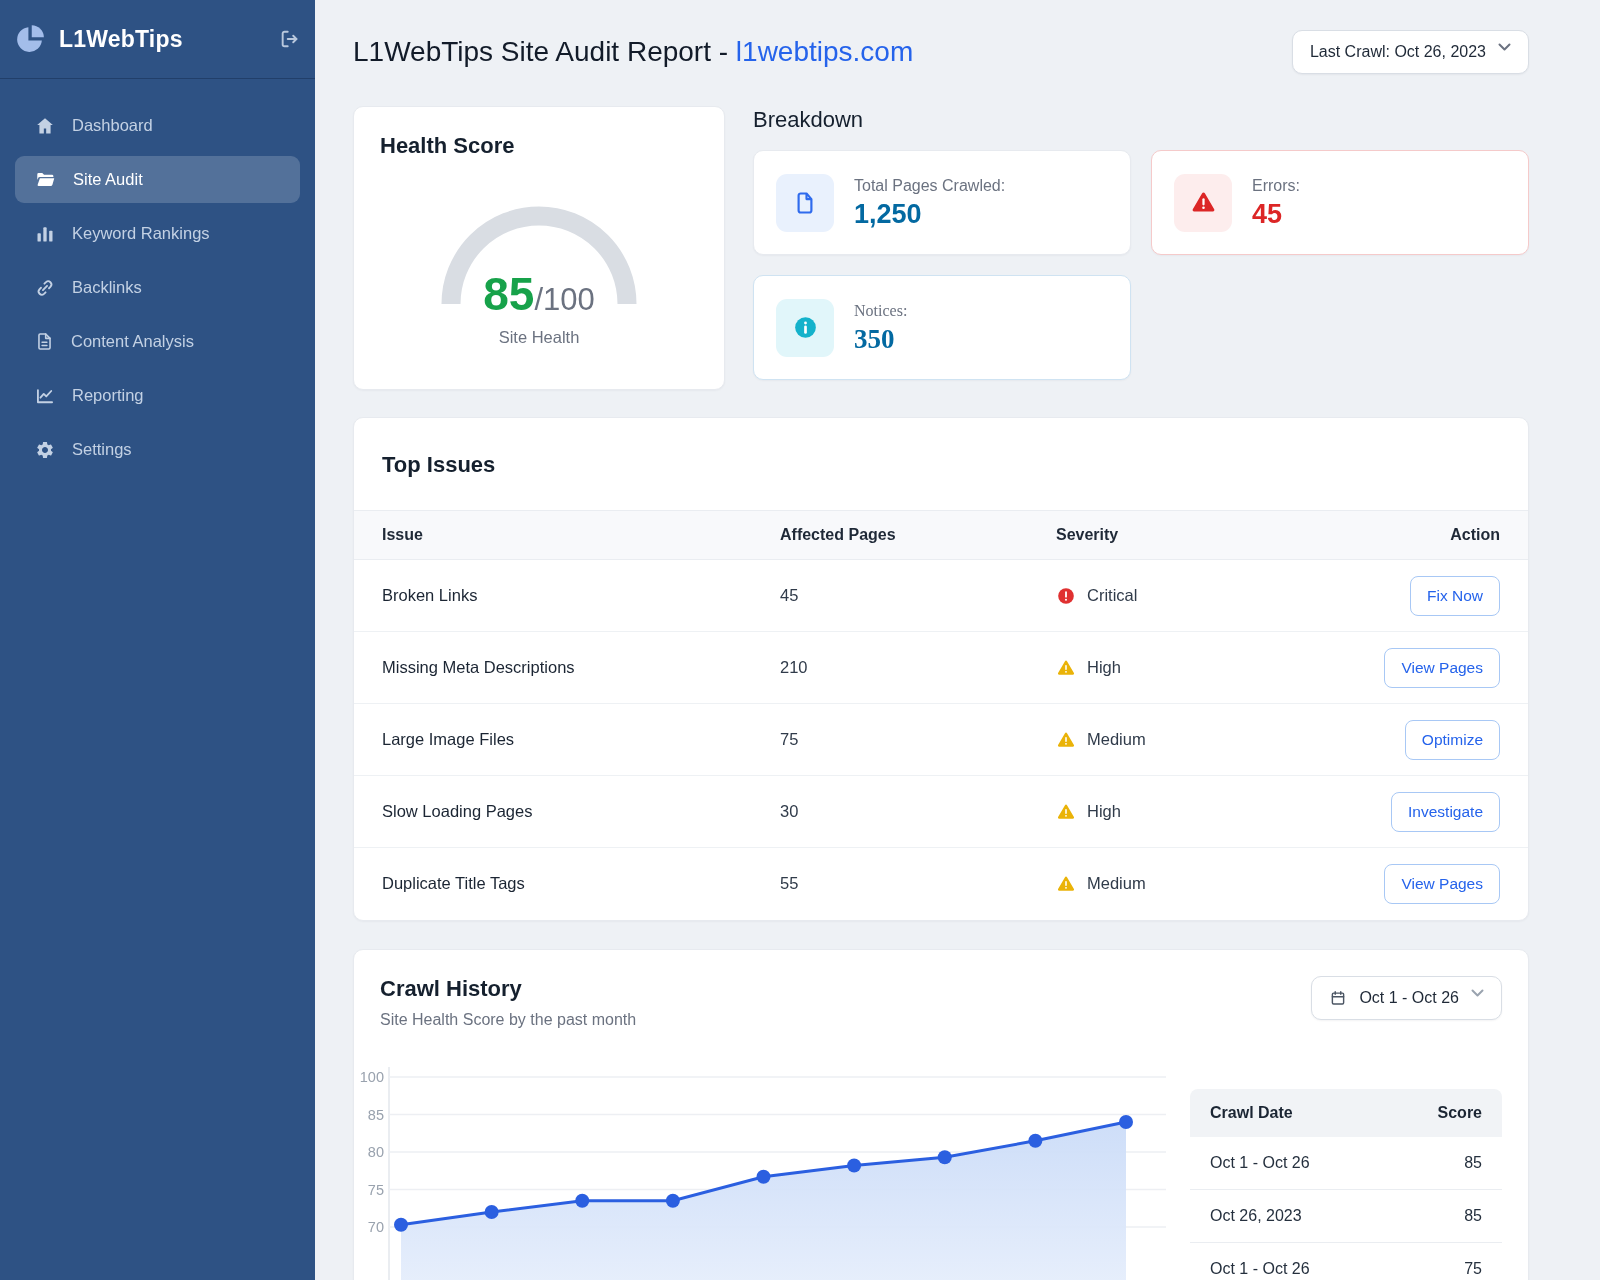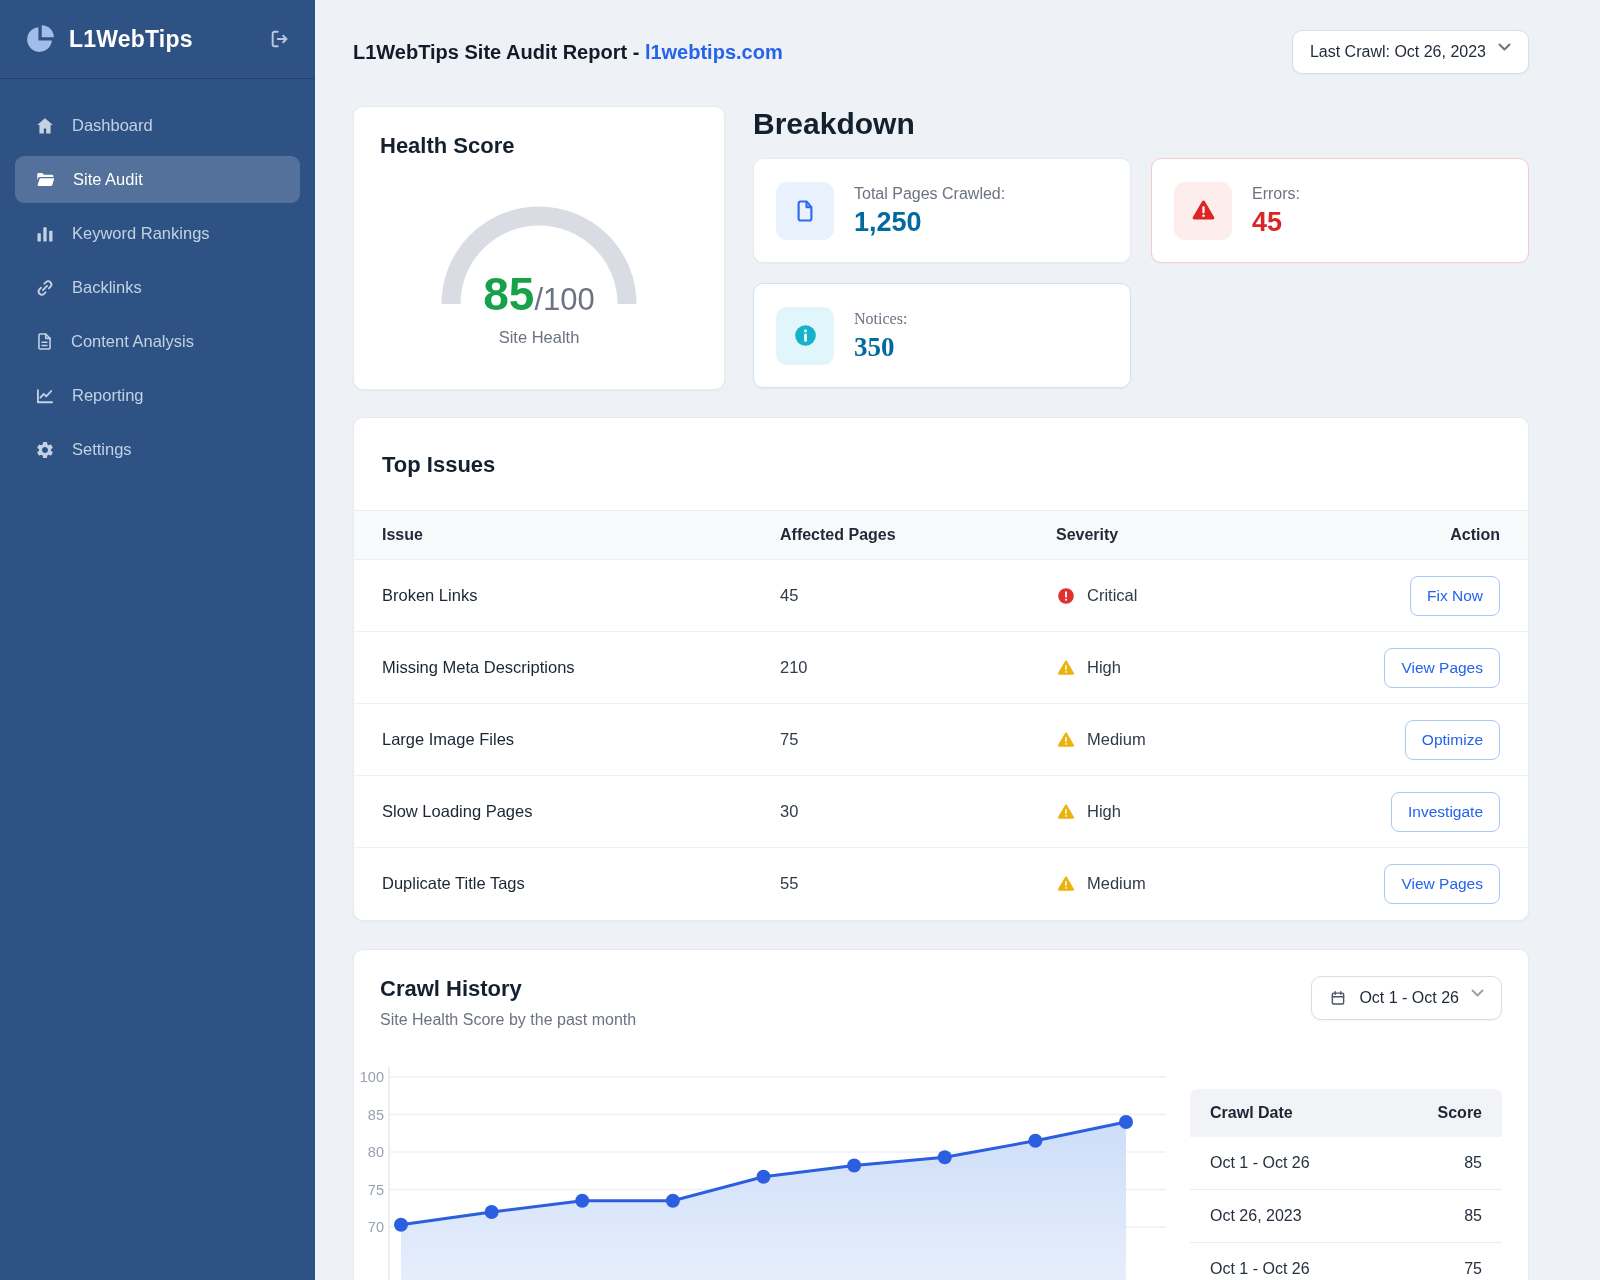--- a/index.html
+++ b/index.html
@@ -1,49 +1,49 @@
 <!DOCTYPE html>
 <html><head>
 <meta charset="utf-8">
 <style>
 * { margin:0; padding:0; box-sizing:border-box; }
 html,body { width:1600px; height:1280px; overflow:hidden; }
 body { display:flex; font-family:"Liberation Sans",sans-serif; background:#eef1f5; color:#16202e; }
 
 
 .sidebar { width:315px; flex:0 0 315px; background:#2e5284; display:flex; flex-direction:column; }
-.logo-row { display:flex; align-items:center; gap:13px; height:79px; padding:0 24px; border-bottom:1px solid rgba(10,30,58,.35); }
+.logo-row { display:flex; align-items:center; gap:13px; height:79px; padding:0 14px; border-bottom:1px solid rgba(10,30,58,.35); }
 .logo-name { font-size:23px; font-weight:bold; color:#ffffff; letter-spacing:.2px; }
 .logout-btn { margin-left:auto; display:flex; color:#b9c8dd; cursor:pointer; background:none; border:none; }
 .nav { padding:23px 15px; }
 .nav-item { display:flex; align-items:center; gap:17px; height:47px; padding:0 20px; margin-bottom:7px; border-radius:9px; color:#c3d1e4; font-size:16.5px; cursor:pointer; }
 .nav-item.active { background:rgba(255,255,255,.18); color:#ffffff; }
 .nav-item .nic { display:flex; line-height:0; }
 
 
 .main { flex:1; padding:30px 73px 0 38px; }
 .page-header { display:flex; align-items:center; justify-content:space-between; margin-bottom:32px; }
-.page-title { font-size:20px; font-weight:bold; color:#121b29; }
+.page-title { font-size:28px; font-weight:normal; color:#121b29; }
 .page-title .domain { color:#2563eb; }
 .select-btn { display:inline-flex; align-items:flex-start; gap:12px; background:#fff; border:1px solid #d9dee5; border-radius:10px; padding:12px 17px; font-size:16px; color:#1f2937; cursor:pointer; font-family:inherit; box-shadow:0 1px 2px rgba(16,24,40,.05); }
 
 .card { background:#fff; border:1px solid #e7eaef; border-radius:10px; box-shadow:0 1px 2px rgba(16,24,40,.04); }
 .card-title { font-size:22px; font-weight:bold; color:#15202e; }
 
 
 .top-row { display:flex; gap:28px; align-items:flex-start; margin-bottom:27px; }
 .health-card { width:372px; height:284px; padding:26px; }
 .gauge-wrap { position:relative; width:212px; margin:42px auto 0; text-align:center; }
 .gauge-text { position:absolute; left:0; right:0; bottom:-10px; white-space:nowrap; }
 .gauge-score { font-size:46px; font-weight:bold; color:#17a24a; }
 .gauge-denom { font-size:31px; color:#6b7280; }
 .gauge-caption { margin-top:17px; text-align:center; font-size:16.5px; color:#6b7280; }
 
 .breakdown { flex:1; }
-.breakdown-title { font-size:30px; font-weight:bold; margin:1px 0 17px; color:#15202e; }
+.breakdown-title { font-size:22px; font-weight:normal; margin:1px 0 17px; color:#15202e; }
 .break-grid { display:grid; grid-template-columns:1fr 1fr; gap:20px; }
 .break-card { display:flex; align-items:center; gap:20px; padding:22px; height:105px; }
 .chip { width:58px; height:58px; border-radius:11px; display:flex; align-items:center; justify-content:center; flex:0 0 auto; }
 .break-label { font-size:16px; color:#6b7280; margin-bottom:6px; }
 .break-value { font-size:27px; font-weight:bold; color:#0369a1; line-height:1; }
 .break-card.blue .chip { background:#e9f1fd; }
 .break-card.red { border-color:#f5caca; } .break-card.red .chip { background:#fdeded; } .break-card.red .break-value { color:#dc2626; }
 .break-card.yellow { border-color:#f1e2a9; } .break-card.yellow .chip { background:#fdf6dc; } .break-card.yellow .break-value { color:#c9880a; }
 .break-card.cyan { border-color:#cfe3f2;font-family:Liberation Serif, serif; } .break-card.cyan .chip { background:#e1f6fa; }
 

